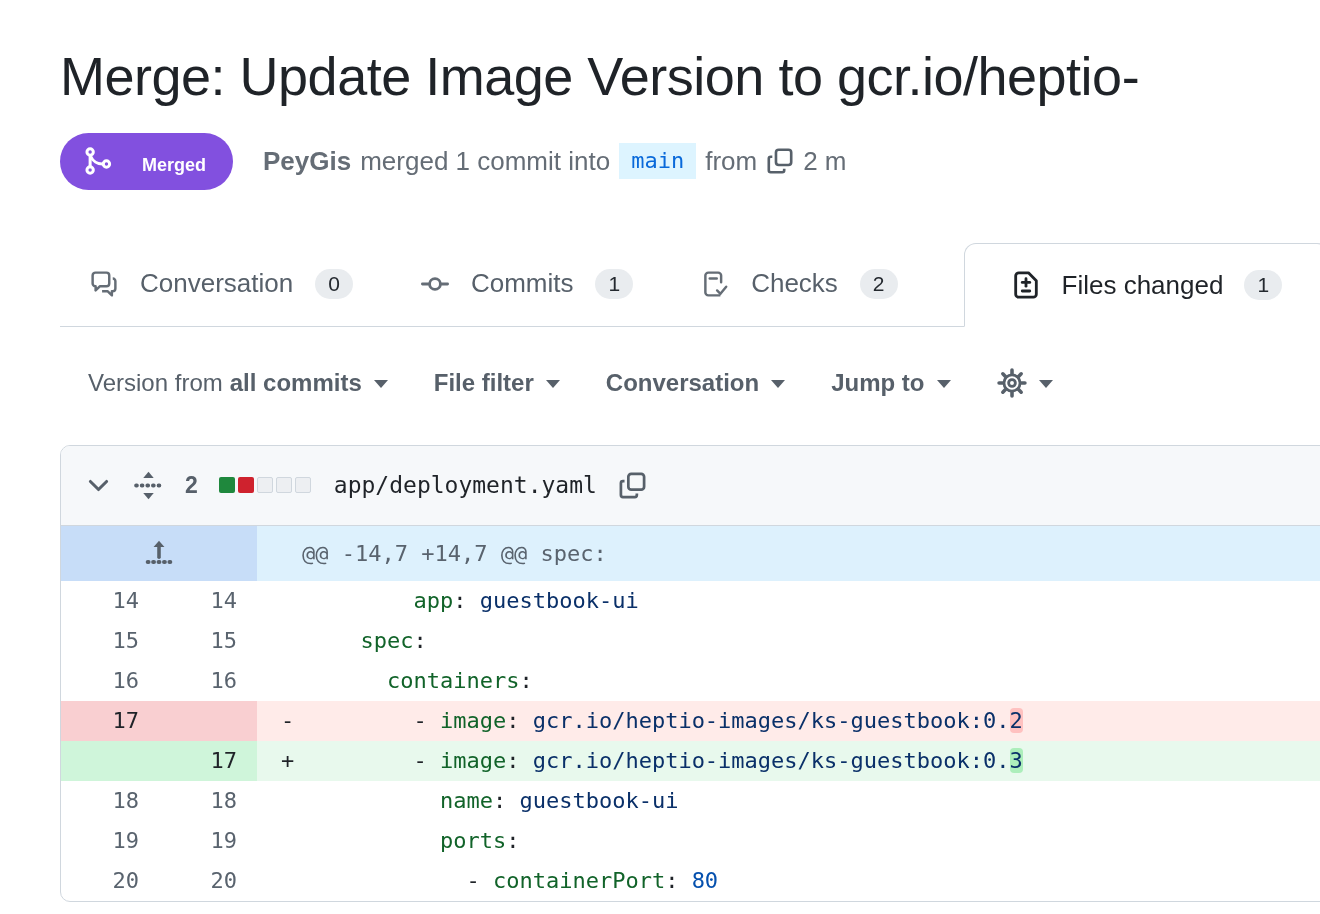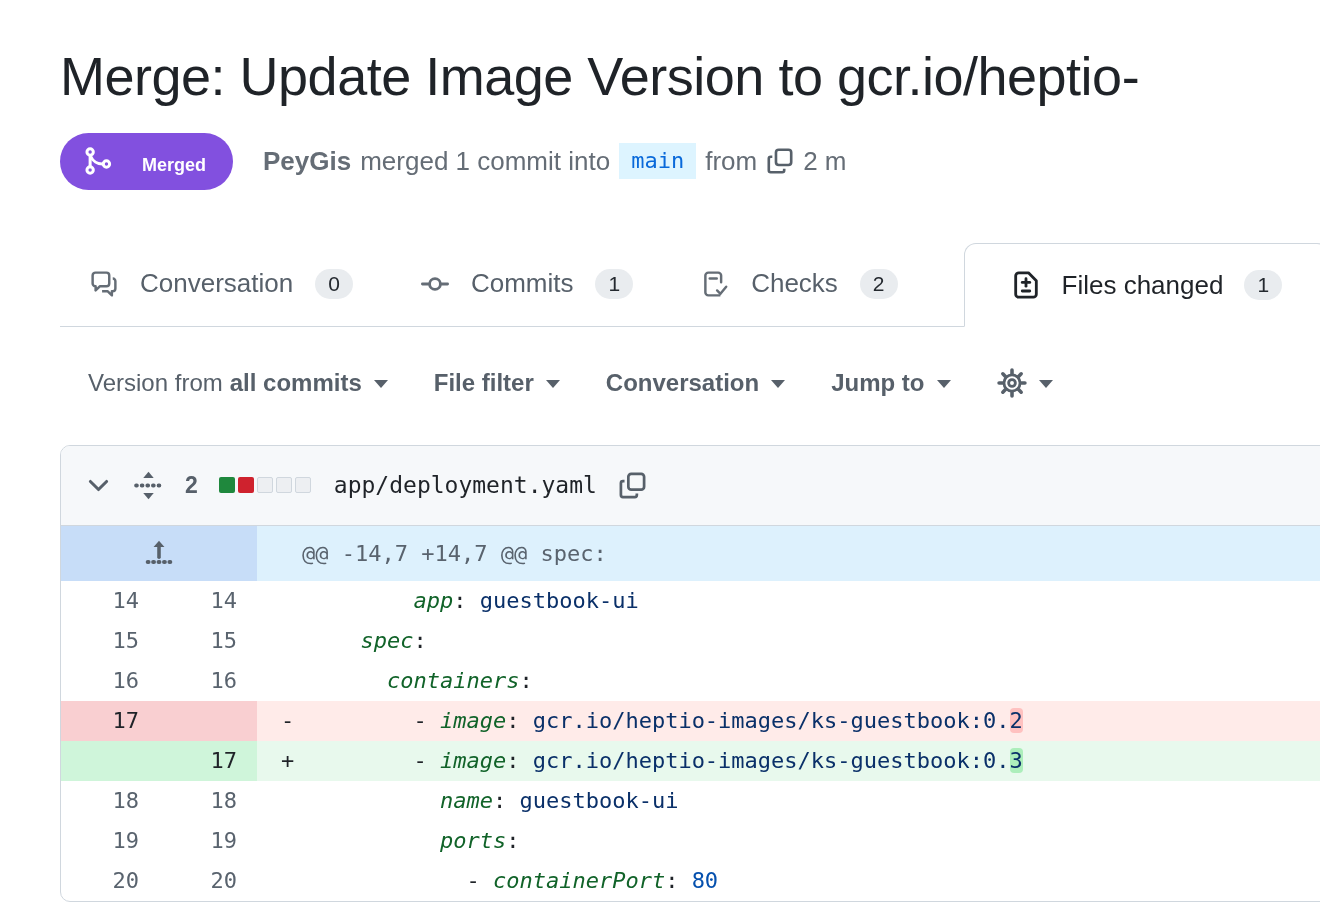--- a/index.html
+++ b/index.html
@@ -90,21 +90,21 @@
   .codecell { flex: 1; display: flex; align-items: center; padding-left: 24px; white-space: pre; overflow: hidden; }
   .drow.del .numcell { background: var(--del-num,#f9cfd1); color: #1f2328; }
   .drow.del .codecell { background: var(--del-line,#ffebe9); }
   .drow.add .numcell { background: var(--add-num,#cff5da); color: #1f2328; }
   .drow.add .codecell { background: var(--add-line,#e8f9ed); }
   .hunk-gutter {
     width: 196px; flex: none; background: var(--hunk-gutter,#c7ddf8);
     display: flex; align-items: center; justify-content: center; color: #57606a; cursor: pointer;
   }
   .hunk-code { flex: 1; background: var(--hunk-line,#ddf1fd); color: #59636e; display: flex; align-items: center; padding-left: 45px; white-space: pre; }
-  .seg-key { color: var(--c-key,#116329); font-style: italic; }
+  .seg-key { color: var(--c-key,#116329); }
   .seg-val { color: var(--c-val,#0a3069); }
   .seg-num { color: var(--c-num,#0550ae); }
   .seg-plain { color: #1f2328; }
   .hl-del { background: var(--del-word,#ffc1c0); border-radius: 4px; }
   .hl-add { background: var(--add-word,#aceebb); border-radius: 4px; }
 
   svg { display: block; }
 </style>
 </head>
 <body>

